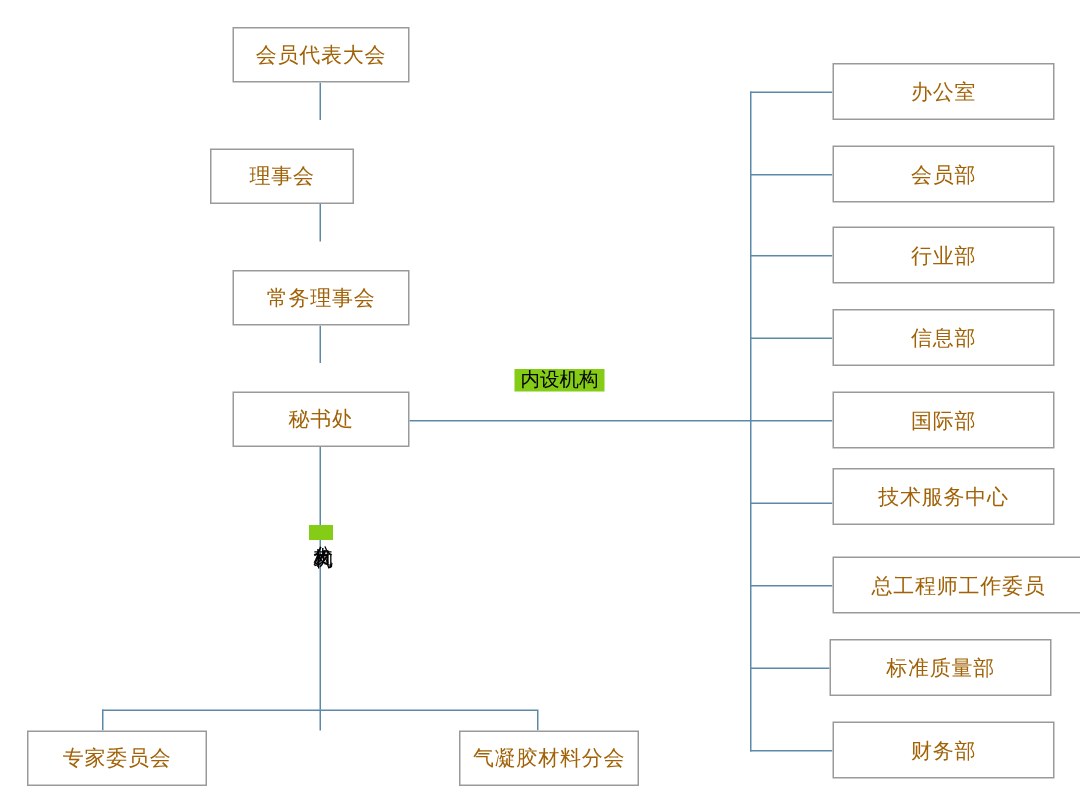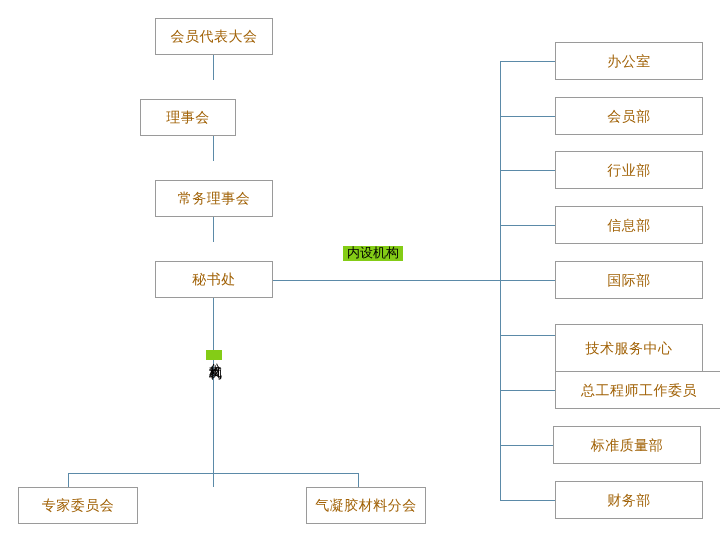--- a/index.html
+++ b/index.html
@@ -103,21 +103,21 @@
   </div>
   <div class="node" style="left:555px; top:151px; width:148px; height:38px;">
     <span>行业部</span>
   </div>
   <div class="node" style="left:555px; top:206px; width:148px; height:38px;">
     <span>信息部</span>
   </div>
   <div class="node" style="left:555px; top:261px; width:148px; height:38px;">
     <span>国际部</span>
   </div>
-  <div class="node" style="left:555px; top:324px; width:148px; height:48px;">
+  <div class="node" style="left:555px; top:312px; width:148px; height:38px;">
     <span>技术服务中心</span>
   </div>
   <div class="node" style="left:555px; top:371px; width:168px; height:38px;">
     <span>总工程师工作委员</span>
   </div>
   <div class="node" style="left:553px; top:426px; width:148px; height:38px;">
     <span>标准质量部</span>
   </div>
   <div class="node" style="left:555px; top:481px; width:148px; height:38px;">
     <span>财务部</span>

